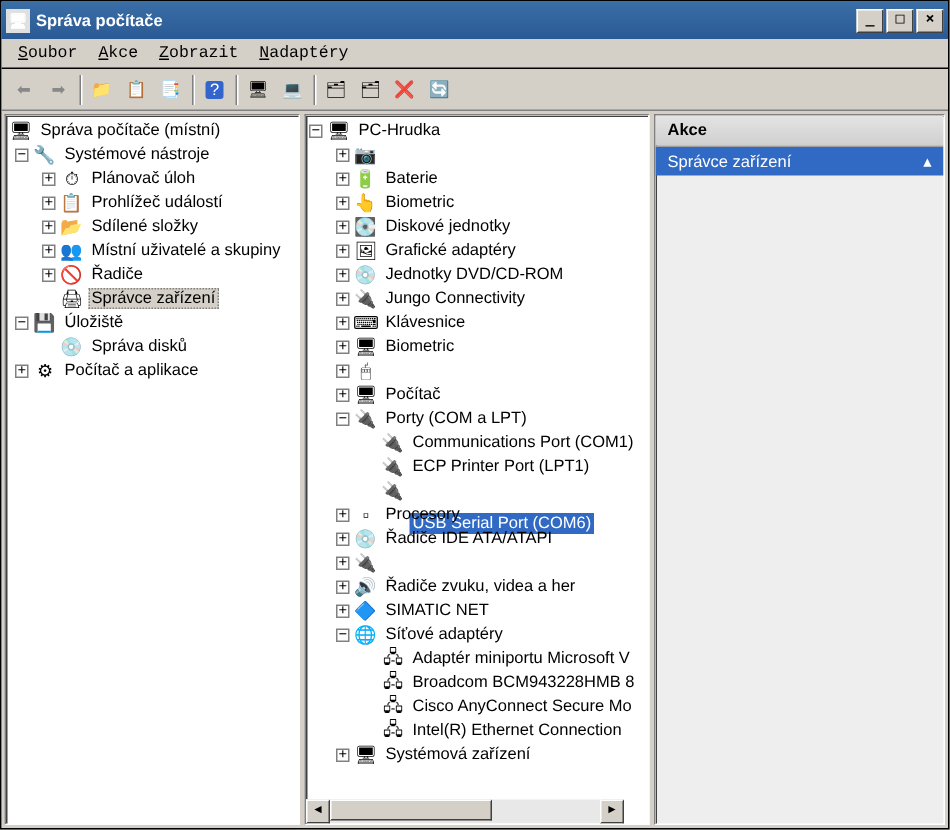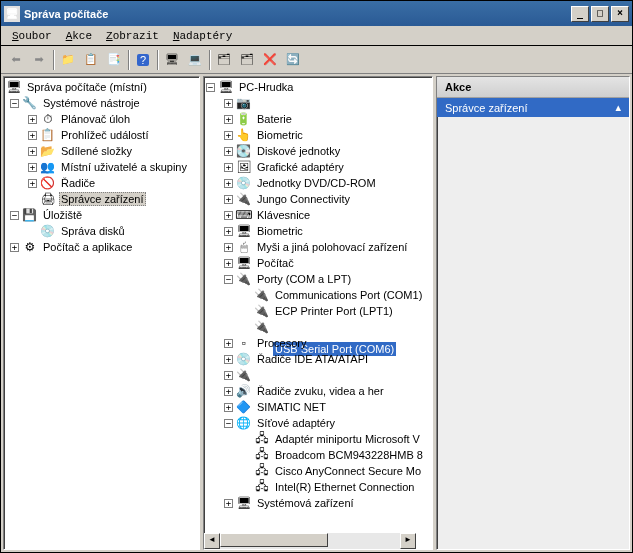--- a/index.html
+++ b/index.html
@@ -345,21 +345,20 @@
             <span class="tree-label">Klávesnice</span>
           </div>
           <div class="tree-node" style="padding-left: 18px;">
             <span class="toggle">+</span>
             <span class="tree-icon">🖥</span>
             <span class="tree-label">Biometric</span>
           </div>
           <div class="tree-node" style="padding-left: 18px;">
             <span class="toggle">+</span>
             <span class="tree-icon">🖱</span>
-            <span class="tree-label">Myši a jiná polohovací zařízení</span>
           </div>
           <div class="tree-node" style="padding-left: 18px;">
             <span class="toggle">+</span>
             <span class="tree-icon">🖥</span>
             <span class="tree-label">Počítač</span>
           </div>
         </div>
       <div class="tree-node" style="padding-left:18px">
         <span class="toggle">−</span>
         <span class="tree-icon">🔌</span>

